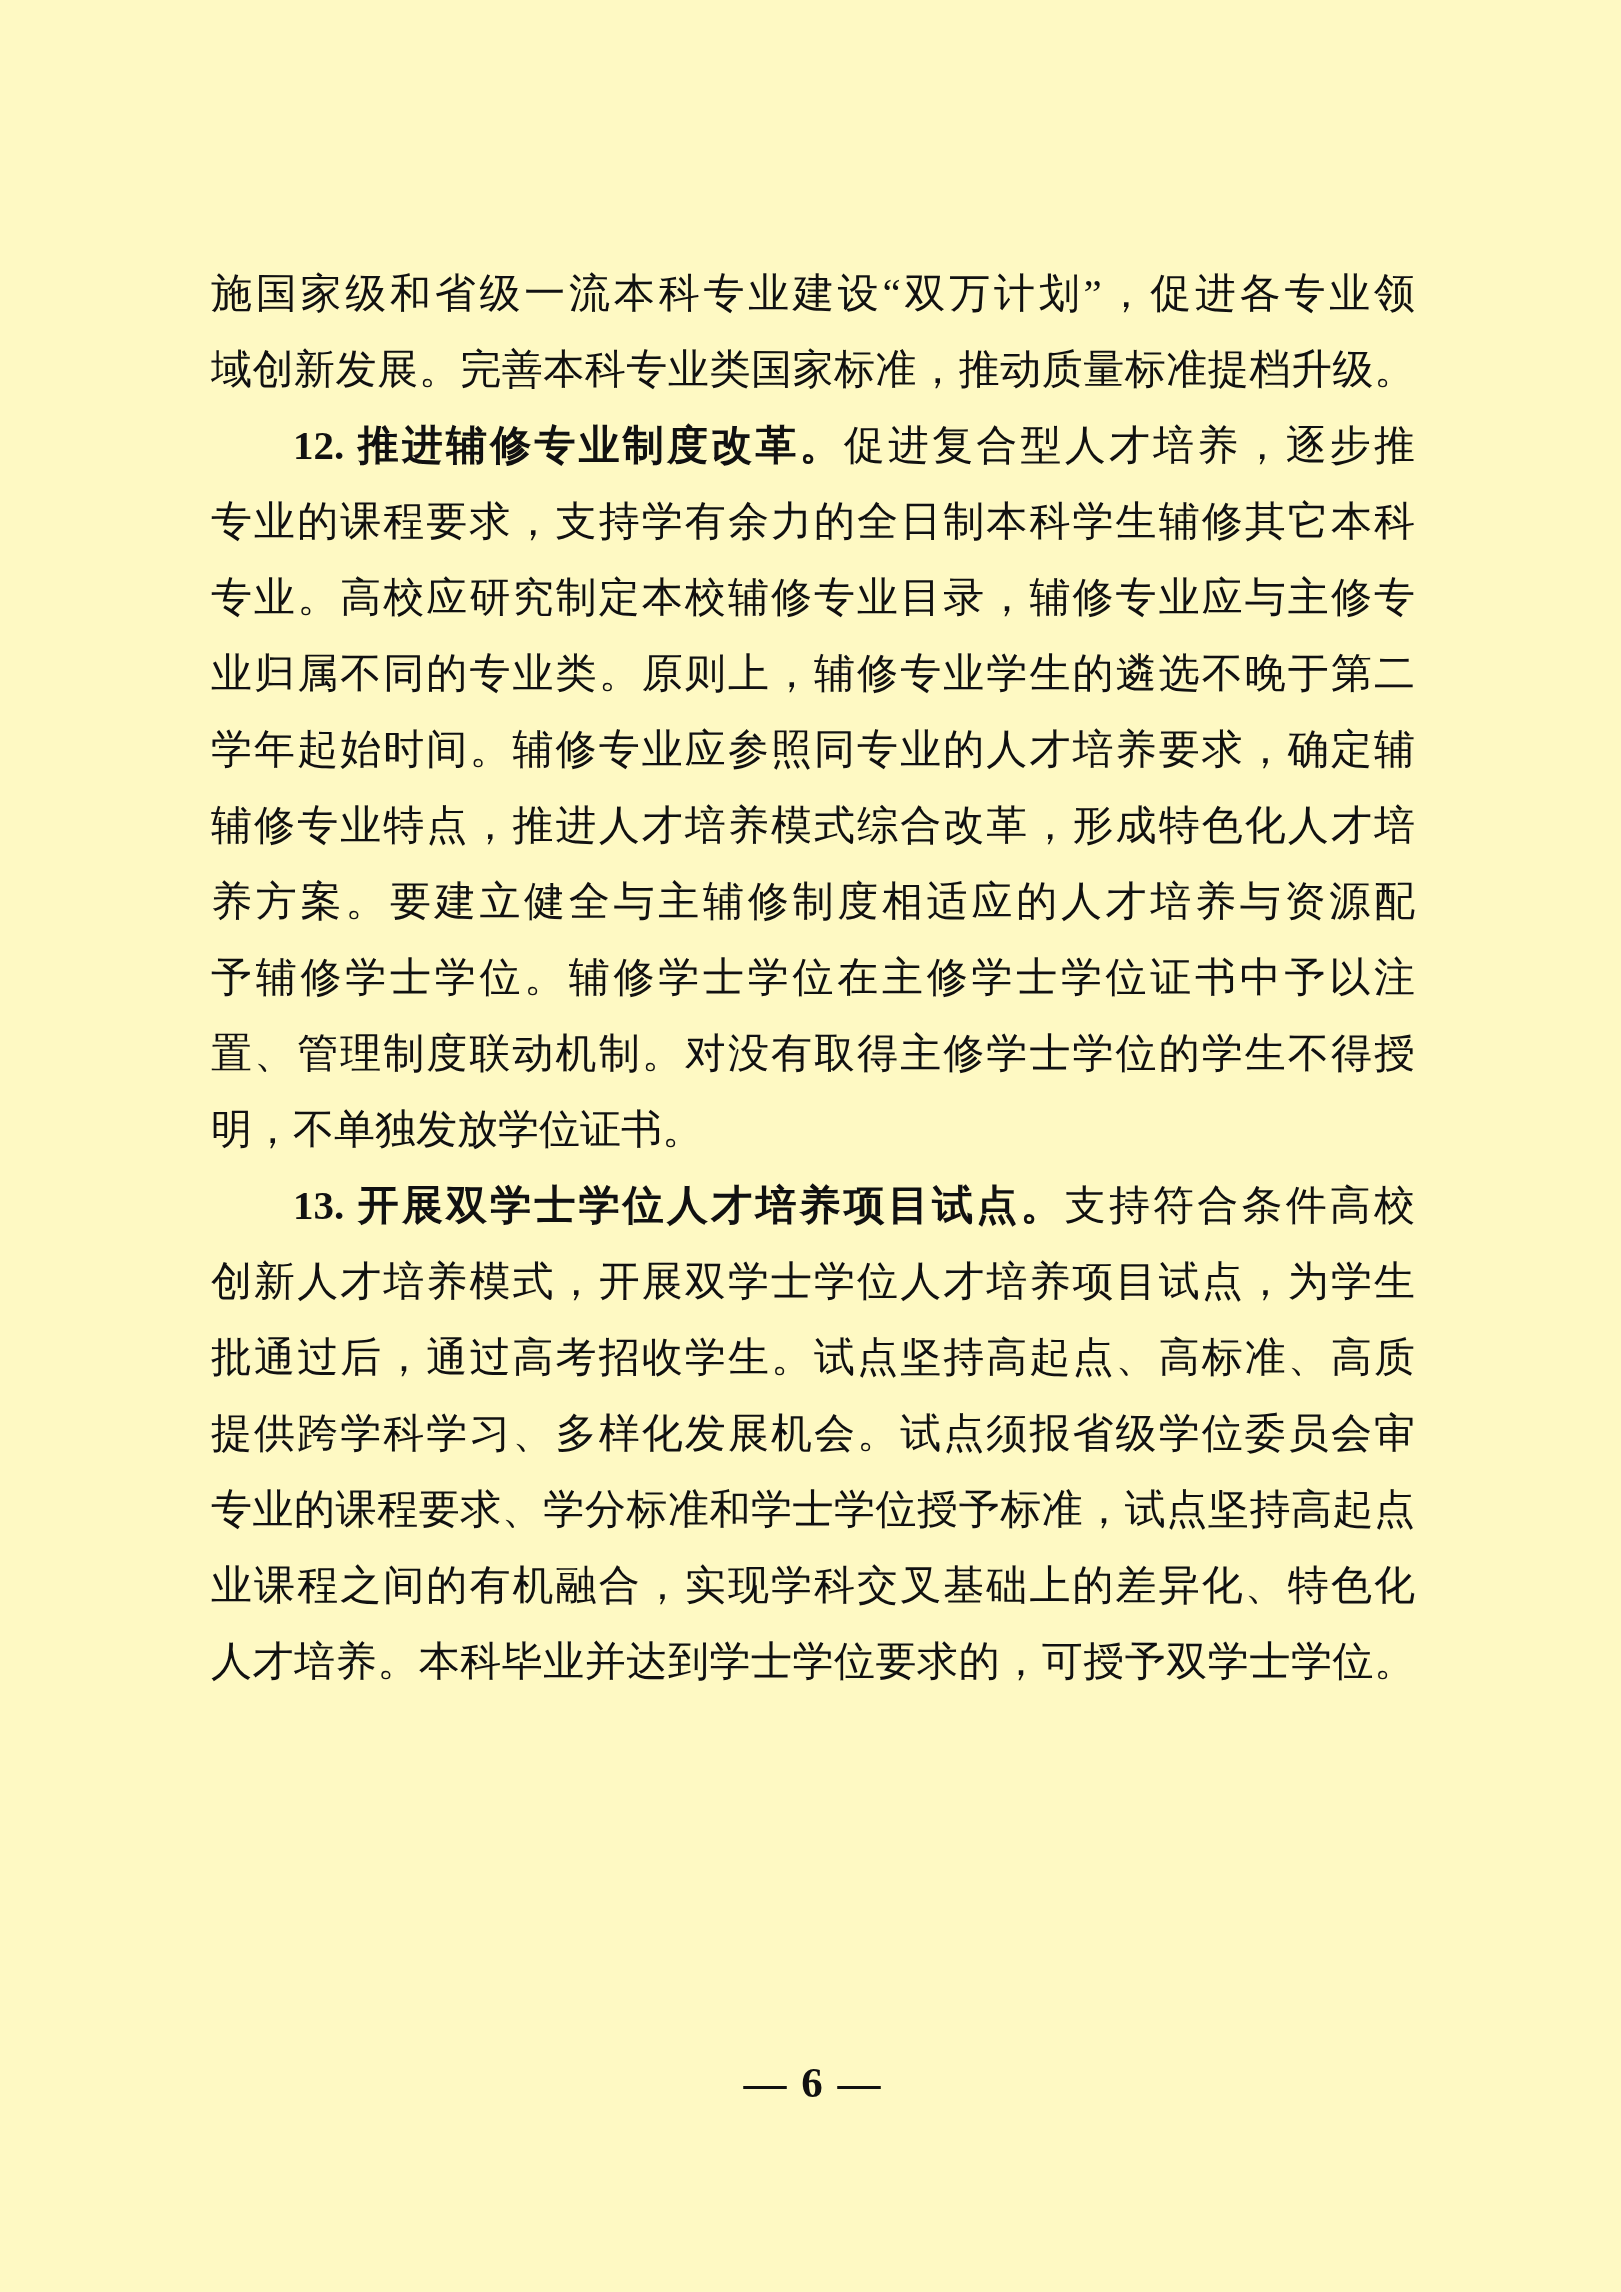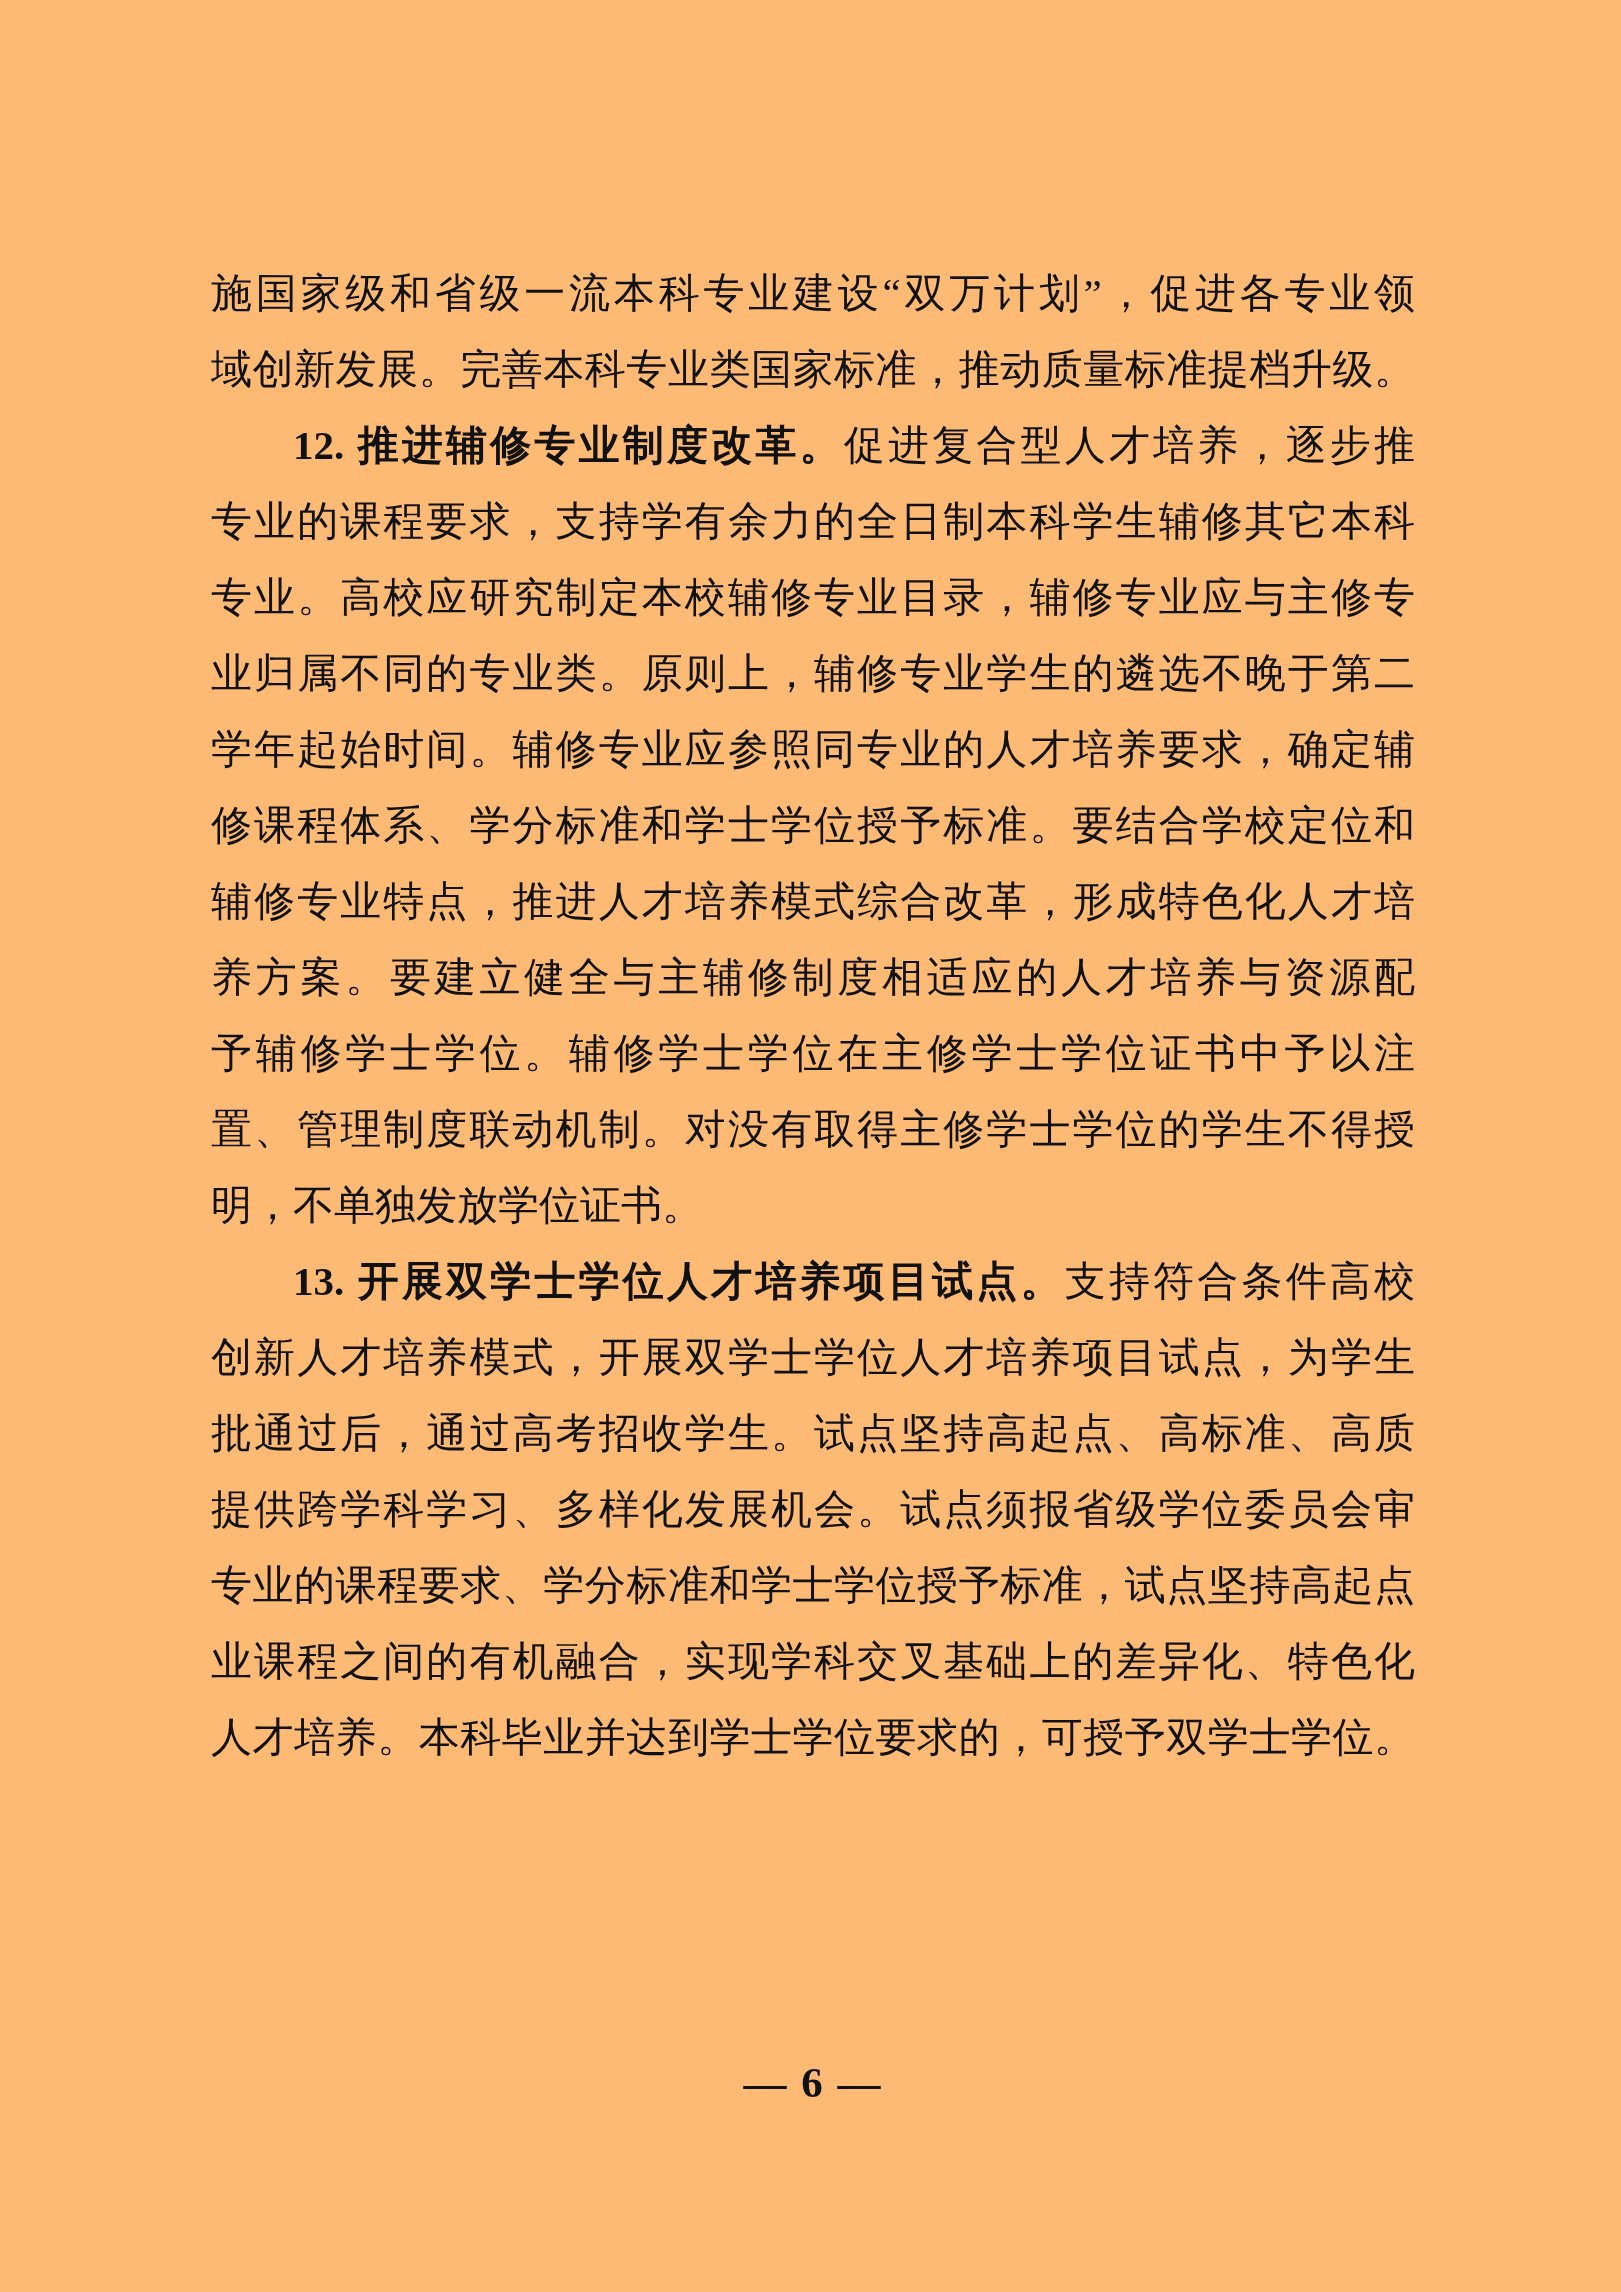--- a/index.html
+++ b/index.html
@@ -13,21 +13,21 @@
     position: relative;
     font-family: "Liberation Serif", "DejaVu Serif", serif;
     color: #111111;
     overflow: hidden;
   }
   .page {
     position: absolute;
     left: 0; top: 0;
     width: 1621px;
     height: 2293px;
-    background: #fdba74;
+    background: #fef9c3;
   }
   .text-block {
     position: absolute;
     left: 211px;
     top: 255px;
     width: 1204px;
   }
   .line {
     height: 76px;
     line-height: 76px;
@@ -65,21 +65,20 @@
 
 <div class="page">
   <div class="text-block">
       <div class="line"><span>施国家级和省级一流本科专业建设“双万计划”，促进各专业领</span></div>
       <div class="line"><span>域创新发展。完善本科专业类国家标准，推动质量标准提档升级。</span></div>
       <div class="line indent"><span class="bold">12. 推进辅修专业制度改革。</span><span>促进复合型人才培养，逐步推</span></div>
       <div class="line"><span>专业的课程要求，支持学有余力的全日制本科学生辅修其它本科</span></div>
       <div class="line"><span>专业。高校应研究制定本校辅修专业目录，辅修专业应与主修专</span></div>
       <div class="line"><span>业归属不同的专业类。原则上，辅修专业学生的遴选不晚于第二</span></div>
       <div class="line"><span>学年起始时间。辅修专业应参照同专业的人才培养要求，确定辅</span></div>
-      <div class="line"><span>修课程体系、学分标准和学士学位授予标准。要结合学校定位和</span></div>
       <div class="line"><span>辅修专业特点，推进人才培养模式综合改革，形成特色化人才培</span></div>
       <div class="line"><span>养方案。要建立健全与主辅修制度相适应的人才培养与资源配</span></div>
       <div class="line"><span>予辅修学士学位。辅修学士学位在主修学士学位证书中予以注</span></div>
       <div class="line"><span>置、管理制度联动机制。对没有取得主修学士学位的学生不得授</span></div>
       <div class="line para-end"><span>明，不单独发放学位证书。</span></div>
       <div class="line indent"><span class="bold">13. 开展双学士学位人才培养项目试点。</span><span>支持符合条件高校</span></div>
       <div class="line"><span>创新人才培养模式，开展双学士学位人才培养项目试点，为学生</span></div>
       <div class="line"><span>批通过后，通过高考招收学生。试点坚持高起点、高标准、高质</span></div>
       <div class="line"><span>提供跨学科学习、多样化发展机会。试点须报省级学位委员会审</span></div>
       <div class="line"><span>专业的课程要求、学分标准和学士学位授予标准，试点坚持高起点</span></div>

